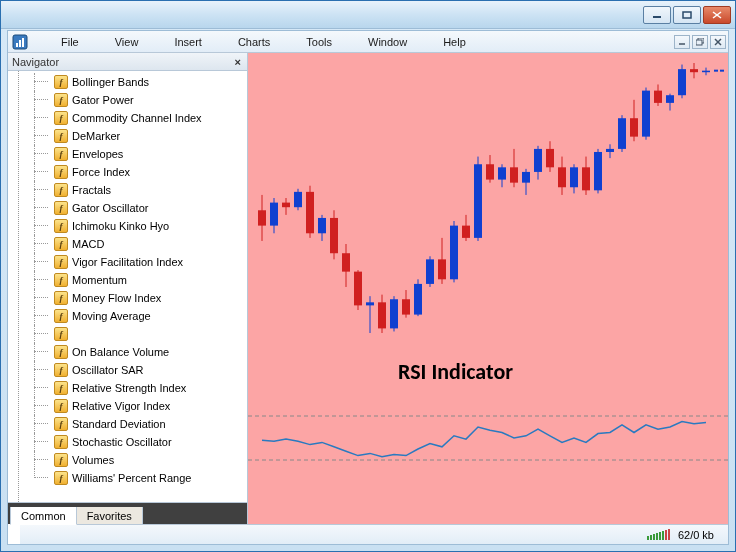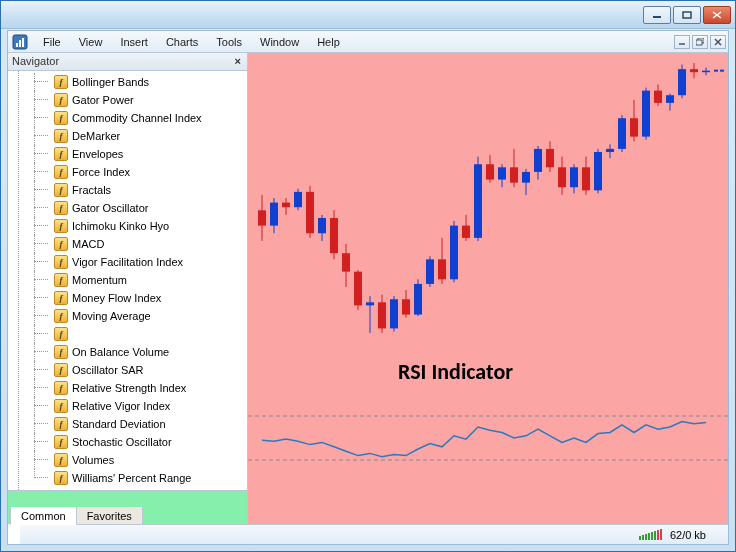--- a/index.html
+++ b/index.html
@@ -9,54 +9,54 @@
 .outer-frame { position: absolute; top: 0; left: 0; right: 0; bottom: 0; border: 1px solid #2a6fb0; background: linear-gradient(to bottom, #d7e9f7 0%, #c9e0f2 100%); }
 .titlebar { height: 28px; background: linear-gradient(to bottom, #e8f2fb 0%, #cde3f4 50%, #b8d6ed 100%); display: flex; align-items: center; justify-content: flex-end; padding: 0 4px; border-bottom: 1px solid #9dbcd6; }
 .titlebar .win-btn { width: 28px; height: 18px; margin-left: 2px; border: 1px solid #5a7fa3; background: linear-gradient(to bottom, #f0f6fb, #d5e5f3); display: flex; align-items: center; justify-content: center; border-radius: 2px; cursor: default; }
 .titlebar .win-btn.close { background: linear-gradient(to bottom, #e88a6a, #c9492b); border-color: #a13a22; color: #fff; }
 .titlebar .win-btn svg { display: block; }
 
 
 .client { position: absolute; top: 29px; left: 6px; right: 6px; bottom: 6px; background: #fff; border: 1px solid #9dbcd6; }
 
 
-.menubar { height: 22px; background: linear-gradient(to bottom, #f4f8fc, #e2edf7); border-bottom: 1px solid #b8c8d8; display: flex; align-items: center; padding-left: 4px; }
+.menubar { height: 22px; background: linear-gradient(to bottom, #f4f8fc, #e2edf7); border-bottom: 1px solid #b8c8d8; display: flex; align-items: center; padding-left: 4px; gap: 18px; }
 .menubar .app-icon { width: 16px; height: 16px; margin-right: 6px; }
 .menubar .menu-item { padding: 3px 9px; cursor: default; color: #1a1a1a; }
 .menubar .mdi-controls { margin-left: auto; display: flex; gap: 2px; padding-right: 2px; }
 .menubar .mdi-btn { width: 16px; height: 14px; border: 1px solid #9db4c9; background: linear-gradient(to bottom, #f4f8fc, #dfeaf4); display: flex; align-items: center; justify-content: center; }
 
 
 .workspace { position: absolute; top: 22px; left: 0; right: 0; bottom: 20px; display: flex; }
 
 
 .navigator { width: 240px; border-right: 1px solid #b8c8d8; background: #fff; display: flex; flex-direction: column; }
-.nav-title { height: 18px; background: linear-gradient(to bottom, #f0f4f8, #dde6ef); border-bottom: 1px solid #b8c8d8; padding: 2px 4px; font-size: 11px; color: #333; display: flex; }
+.nav-title { height: 18px; background: linear-gradient(to bottom, #f0f4f8, #dde6ef); border-bottom: 1px solid #b8c8d8; padding: 2px 4px; font-size: 11px; color: #333; display: flex; align-items: center; }
 .nav-title .x { margin-left: auto; font-weight: bold; cursor: default; padding: 0 2px; }
 .nav-tree { flex: 1; overflow-y: auto; overflow-x: hidden; padding: 2px 0 2px 0; position: relative; }
 .nav-tree::-webkit-scrollbar { width: 16px; }
 .nav-tree::-webkit-scrollbar-track { background: #f0f0f0; border-left: 1px solid #d4d4d4; }
 .nav-tree::-webkit-scrollbar-thumb { background: linear-gradient(to right, #e0e6ec, #c4ced8); border: 1px solid #a8b4c0; border-radius: 2px; }
 .nav-item { display: flex; align-items: center; height: 18px; padding-left: 46px; position: relative; white-space: nowrap; cursor: default; }
 .nav-item::before { content: ""; position: absolute; left: 26px; top: 8px; width: 14px; border-top: 1px dotted #999; }
 .nav-item::after { content: ""; position: absolute; left: 26px; top: 0; bottom: 0; border-left: 1px dotted #999; }
 .nav-item:first-child::after { top: 8px; }
 .nav-item:last-child::after { bottom: 9px; }
 .tree-trunk { position: absolute; left: 10px; top: 0; bottom: 0; border-left: 1px dotted #999; }
 .ind-icon { width: 14px; height: 14px; margin-right: 4px; background: linear-gradient(to bottom, #fce38a, #f0b030); border: 1px solid #c08a20; border-radius: 2px; display: flex; align-items: center; justify-content: center; font-size: 9px; font-style: italic; font-weight: bold; color: #5a4010; font-family: Georgia, serif; }
-.nav-tabs { height: 34px; border-top: 1px solid #b8c8d8; background: #86efac; display: flex; align-items: flex-end; padding-left: 2px; }
+.nav-tabs { height: 22px; border-top: 1px solid #b8c8d8; background: #404040; display: flex; align-items: flex-end; padding-left: 2px; }
 .nav-tab { padding: 3px 10px 2px; background: #ece8e0; border: 1px solid #b8c8d8; border-top: none; margin-right: -1px; font-size: 11px; cursor: default; position: relative; bottom: -1px; }
 .nav-tab.active { background: #fff; border-bottom-color: #fff; z-index: 1; }
 
 
 .chart-area { flex: 1; background: #fca5a5; position: relative; }
 .chart-area svg.candles { position: absolute; top: 0; left: 0; }
 
 
-.statusbar { position: absolute; bottom: 0; left: 12px; right: 0; height: 20px; background: linear-gradient(to bottom, #f4f8fc, #e2edf7); border-top: 1px solid #b8c8d8; display: flex; align-items: center; justify-content: flex-end; padding: 0 22px; gap: 8px; font-size: 11px; }
+.statusbar { position: absolute; bottom: 0; left: 12px; right: 0; height: 20px; background: linear-gradient(to bottom, #f4f8fc, #e2edf7); border-top: 1px solid #b8c8d8; display: flex; align-items: center; justify-content: flex-end; padding: 0 14px; gap: 8px; font-size: 11px; }
 .signal-bars { display: flex; align-items: flex-end; gap: 1px; }
 .signal-bars span { width: 2px; background: #3a9a3a; }
 .signal-bars span:nth-child(1){height:4px} .signal-bars span:nth-child(2){height:5px} .signal-bars span:nth-child(3){height:6px} .signal-bars span:nth-child(4){height:7px} .signal-bars span:nth-child(5){height:8px} .signal-bars span:nth-child(6){height:9px} .signal-bars span:nth-child(7){height:10px; background:#c44} .signal-bars span:nth-child(8){height:11px; background:#c44}
 
 
 .annotation { position: absolute; font-family: Calibri, Arial, sans-serif; font-weight: bold; font-size: 22px; color: #000; }
 </style>
 </head>
 <body>
 

